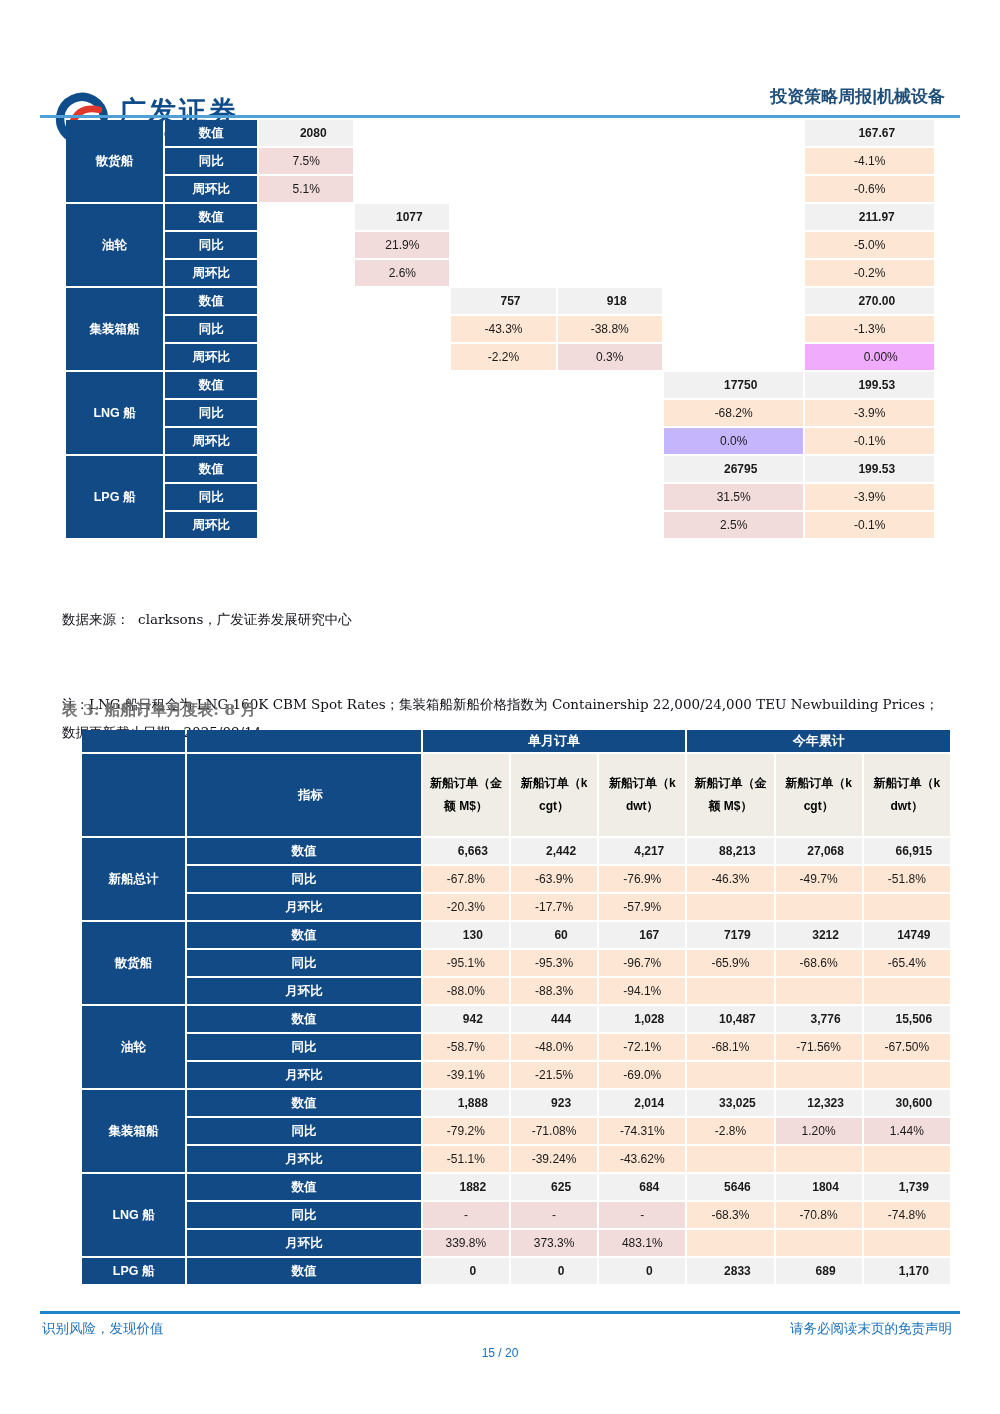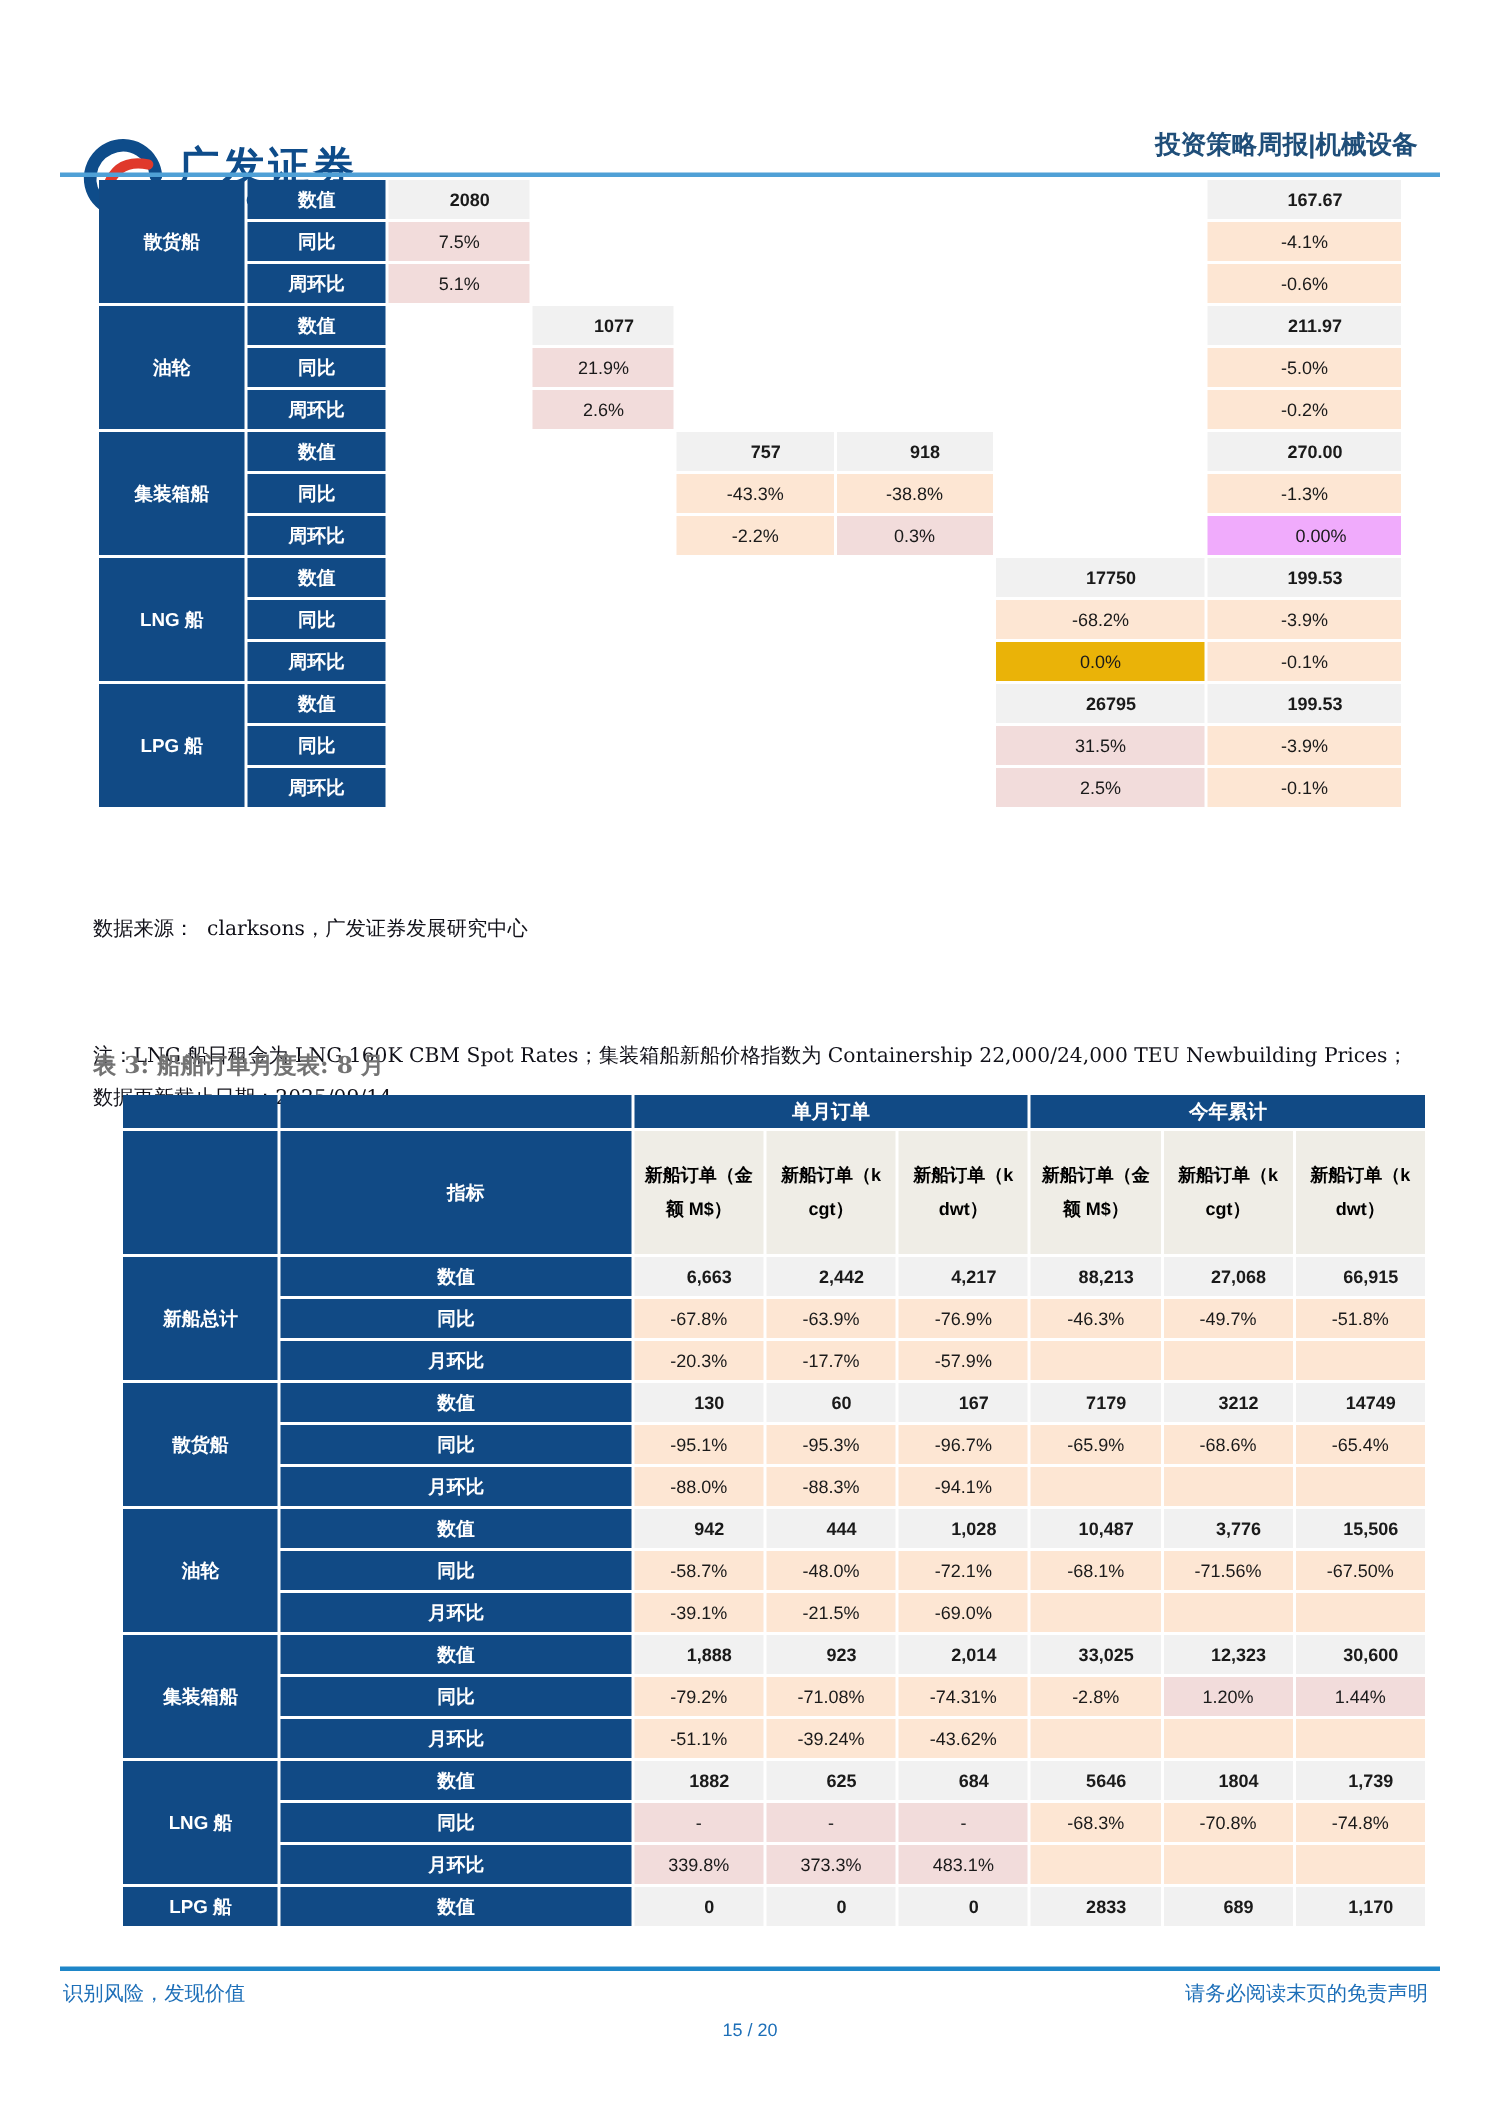--- a/index.html
+++ b/index.html
@@ -19,21 +19,21 @@
   table{border-collapse:separate;border-spacing:2px;table-layout:fixed;}
   td{height:26px;padding:0 3px;font-size:12px;text-align:center;vertical-align:middle;
      overflow:hidden;}
   td.glab,td.slab{background:#114A85;color:#fff;font-weight:bold;font-size:12.5px;margin-top:17px;}
   td.v{color:#1a1a1a;}
   td.v.b{font-weight:bold;}
   td.gray{background:#F1F1F1;padding-left:17px;}
   td.orange{background:#FDE6D3;}
   td.pink{background:#F2DCDB;}
   td.blue{background:#f0abfc;padding-left:25px;}
-  td.green{background:#eab308;}
+  td.green{background:#c4b5fd;}
   td.empty{background:#ffffff;}
 
   #table1{position:absolute;left:64px;top:118px;width:872px;}
   #table3{position:absolute;left:80px;top:728px;width:872px;}
   #table3 td.bluehead{background:#114A85;color:#fff;font-weight:bold;font-size:13px;height:22px;}
   #table3 td.shead{background:#EFEDE6;color:#000;font-weight:bold;height:78px;
                    font-size:12px;line-height:1.9;padding:2px 6px;}
   #table3 tr.h2 td.glab{height:78px;padding-left:16px;}
 
   

